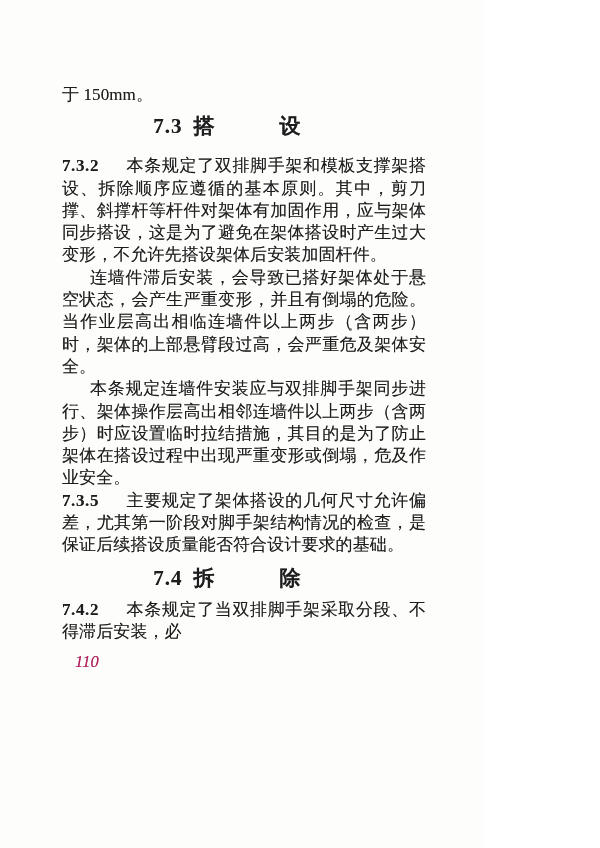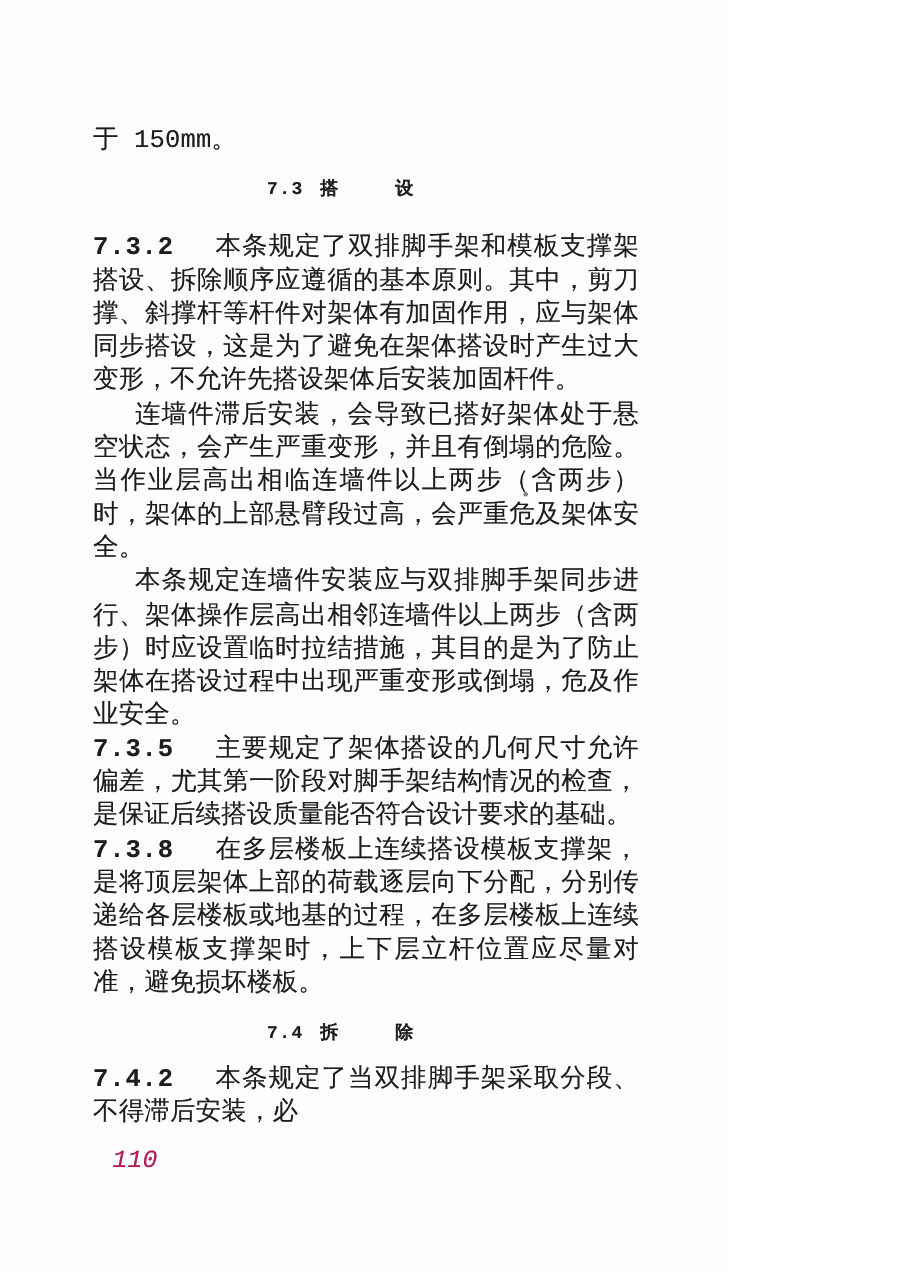--- a/index.html
+++ b/index.html
@@ -7,21 +7,21 @@
     padding: 0;
     background: #ffffff;
   }
   .page {
     position: relative;
     box-sizing: border-box;
     width: 484px;
     height: 848px;
     background: #fdfdfc;
     padding: 84px 58px 0 62px;
-    font-family: Liberation Mono, monospace;
+    font-family: Liberation Serif, serif;
     color: #1d1d1d;
     overflow: hidden;
   }
   .body-text {
     margin: 0;
     font-size: 17px;
     line-height: 22.3px;
     text-align: justify;
     text-justify: inter-ideograph;
     letter-spacing: 0.1px;
@@ -33,21 +33,21 @@
     letter-spacing: 0.6px;
     white-space: nowrap;
   }
   .indent-para {
     text-indent: 28px;
   }
   .section-heading {
     position: relative;
     left: -17px;
     margin: 9px 0 18px 0;
-    font-size: 12px;
+    font-size: 21px;
     font-weight: 700;
     line-height: 22px;
     text-align: center;
     letter-spacing: 0.5px;
     text-shadow: 0 0 0.4px rgba(20,20,20,0.5);
   }
   .section-heading.second {
     margin: 10px 0 10px 0;
   }
   .heading-number {
@@ -82,21 +82,20 @@
 
   <p class="body-text"><b class="clause-label">7.3.2</b><span>本条规定了双排脚手架和模板支撑架搭设、拆除顺序应遵循的基本原则。其中，剪刀撑、斜撑杆等杆件对架体有加固作用，应与架体同步搭设，这是为了避免在架体搭设时产生过大变形，不允许先搭设架体后安装加固杆件。</span></p>
 
 
   <p class="body-text indent-para">连墙件滞后安装，会导致已搭好架体处于悬空状态，会产生严重变形，并且有倒塌的危险。当作业层高出相临连墙件以上两步（含两步）时，架体的上部悬臂段过高，会严重危及架体安全。</p>
 
   <p class="body-text indent-para">本条规定连墙件安装应与双排脚手架同步进行、架体操作层高出相邻连墙件以上两步（含两步）时应设置临时拉结措施，其目的是为了防止架体在搭设过程中出现严重变形或倒塌，危及作业安全。</p>
 
   <p class="body-text"><b class="clause-label">7.3.5</b><span>主要规定了架体搭设的几何尺寸允许偏差，尤其第一阶段对脚手架结构情况的检查，是保证后续搭设质量能否符合设计要求的基础。</span></p>
 
-  <p class="body-text"><b class="clause-label">7.3.8</b><span>在多层楼板上连续搭设模板支撑架，是将顶层架体上部的荷载逐层向下分配，分别传递给各层楼板或地基的过程，在多层楼板上连续搭设模板支撑架时，上下层立杆位置应尽量对准，避免损坏楼板。</span></p>
 
   <h2 class="section-heading second"><span class="heading-number">7.4</span><span class="heading-title">拆　　　除</span></h2>
 
   <p class="body-text"><b class="clause-label">7.4.2</b><span>本条规定了当双排脚手架采取分段、不得滞后安装，必</span></p>
 
   <p class="body-text page-number">110</p>
 
   <span class="speck s1"></span>
   <span class="speck s2"></span>
   <span class="speck s3"></span>

